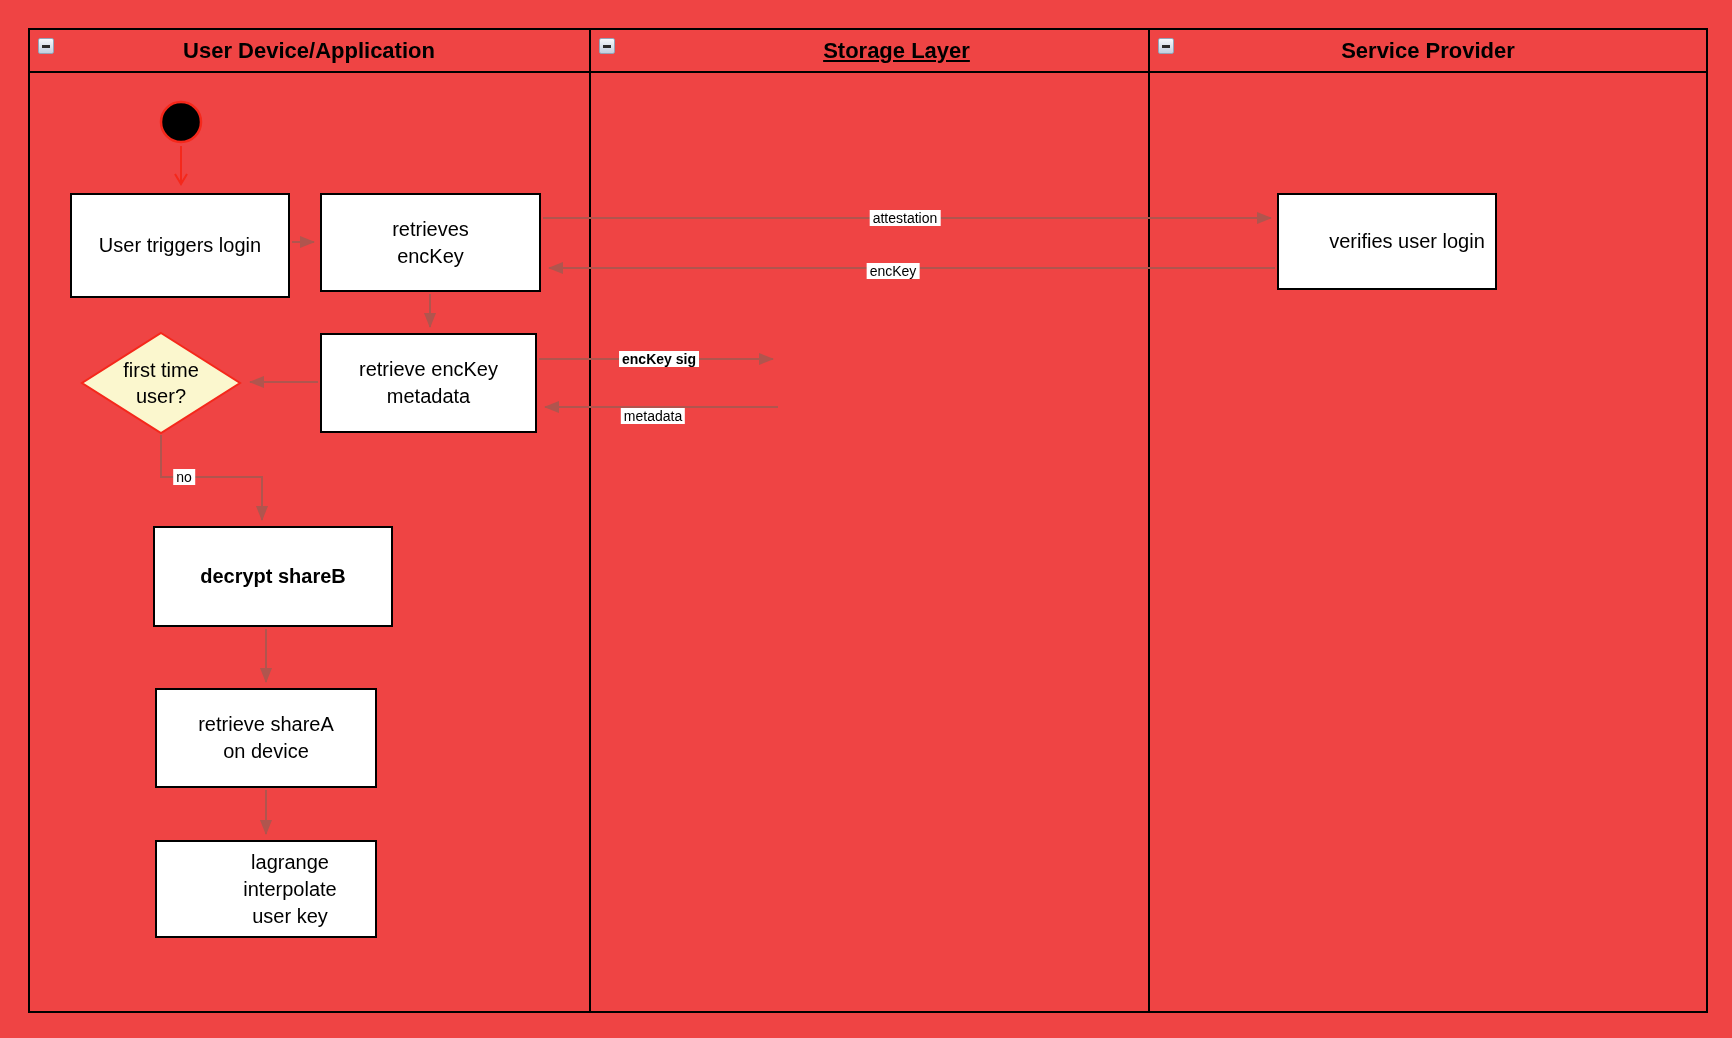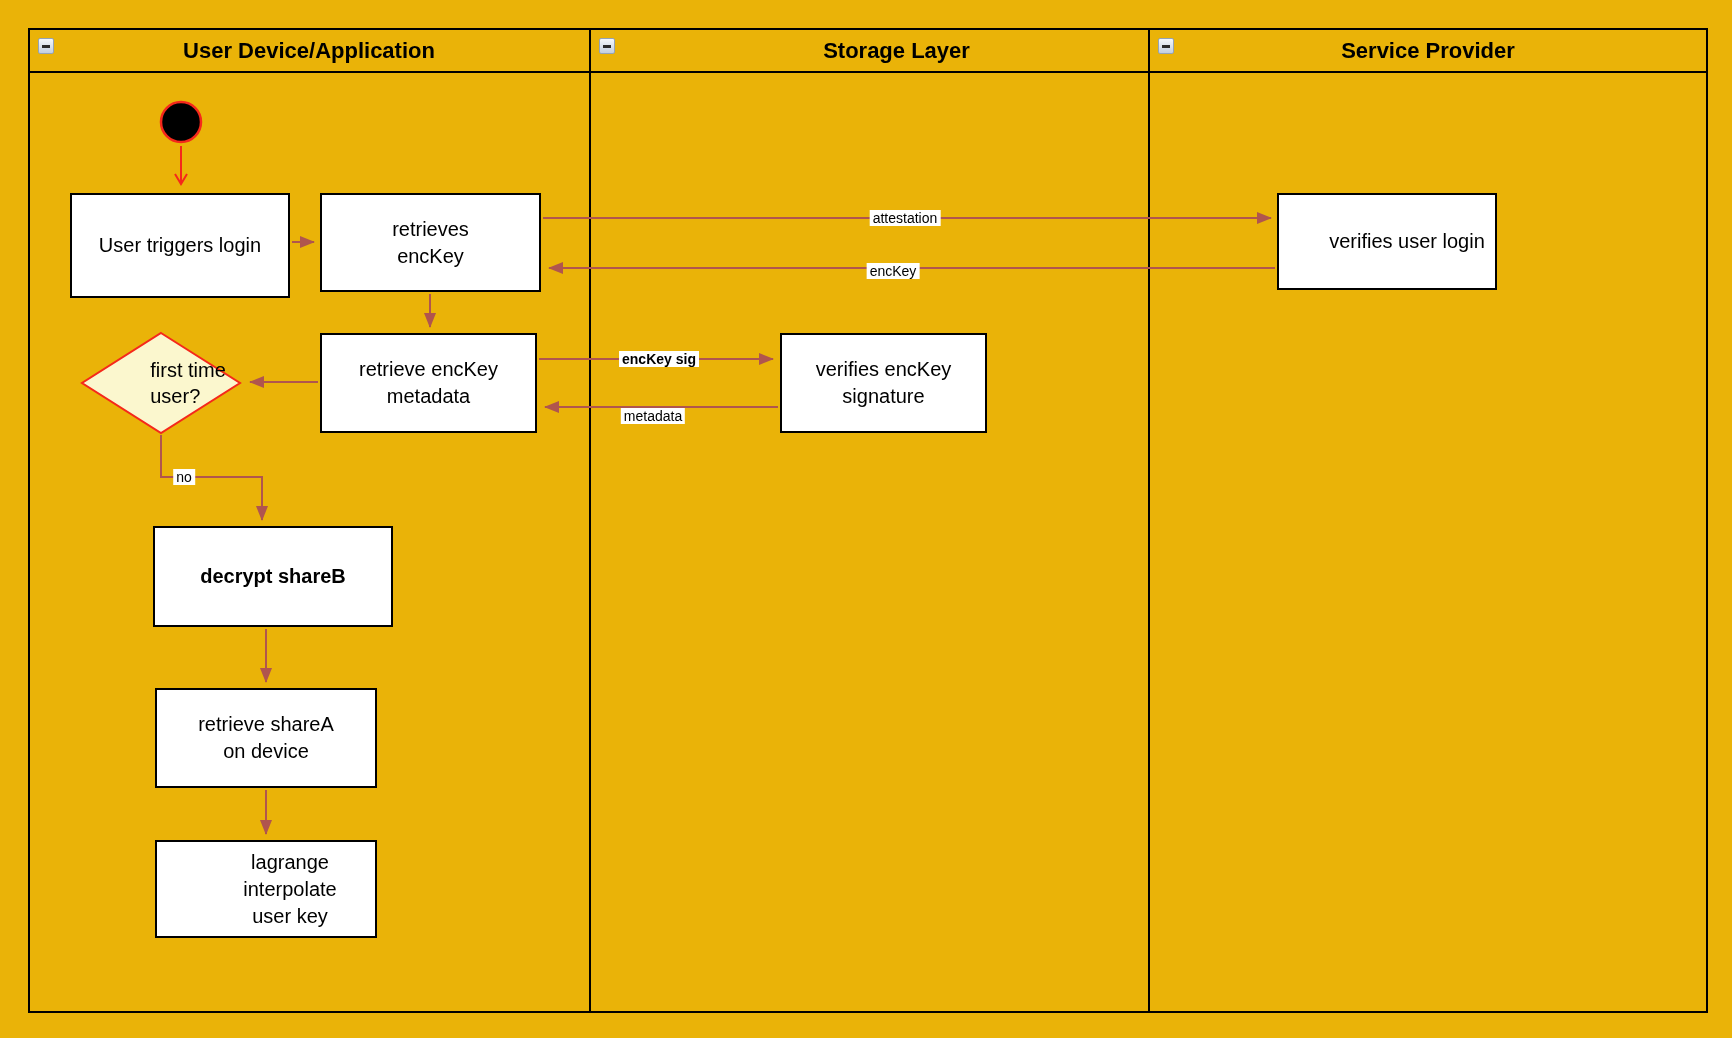--- a/index.html
+++ b/index.html
@@ -1,17 +1,17 @@
 <!DOCTYPE html>
 <html><head>
 <meta charset="utf-8">
 <style>
   html,body{margin:0;padding:0;background:#ffffff;}
   .canvas{
-    position:relative;width:1732px;height:1038px;background:#eab308;
+    position:relative;width:1732px;height:1038px;background:#ef4444;
     font-family:"Liberation Sans",sans-serif;color:#000;overflow:hidden;
   }
   
   .pool{position:absolute;left:28px;top:28px;width:1680px;height:985px;
         border:2px solid #000;box-sizing:border-box;z-index:0;}
   .vline{position:absolute;top:28px;width:2px;height:985px;background:#000;z-index:0;}
   .header-sep{position:absolute;left:30px;top:71px;width:1676px;height:2px;background:#000;z-index:0;}
   .lane-title{
     position:absolute;top:30px;height:41px;line-height:41px;text-align:center;
     font-weight:bold;font-size:22px;z-index:2;
@@ -24,41 +24,41 @@
   .collapse::after{
     content:"";position:absolute;left:3px;right:3px;top:6px;height:3px;background:#2b2b2b;
   }
   
   .box{
     position:absolute;background:#ffffff;border:2px solid #000;box-sizing:border-box;
     display:flex;align-items:center;justify-content:center;text-align:center;
     font-size:20px;line-height:27px;z-index:2;white-space:pre-line;
   }
   .diamond-label{
-    position:absolute;z-index:2;text-align:left;font-size:20px;line-height:26px;
-    white-space:pre-line;transform:translate(-50%,-50%);margin-left:27px;
+    position:absolute;z-index:2;text-align:center;font-size:20px;line-height:26px;
+    white-space:pre-line;transform:translate(-50%,-50%);
   }
   .edge-label{
     position:absolute;z-index:3;background:#ffffff;padding:0 3px;font-size:14px;
     transform:translate(-50%,-50%);white-space:nowrap;
   }
   svg.edges{position:absolute;left:0;top:0;z-index:1;}
 </style>
 </head>
 <body>
 
 <div class="canvas">
 
   <div class="pool"></div>
   <div class="vline" style="left:589px;"></div>
   <div class="vline" style="left:1148px;"></div>
   <div class="header-sep"></div>
 
   <div class="lane-title" style="left:30px;width:558px;">User Device/Application</div>
-  <div class="lane-title" style="left:592px;width:609px;">Storage Layer</div>
+  <div class="lane-title" style="left:592px;width:609px;text-decoration:underline;">Storage Layer</div>
   <div class="lane-title" style="left:1151px;width:554px;border-radius:10px;">Service Provider</div>
 
   <div class="collapse" style="left:38px;"></div>
   <div class="collapse" style="left:599px;"></div>
   <div class="collapse" style="left:1158px;"></div>
 
   <svg class="edges" width="1732" height="1038">
     <defs>
       <marker id="mBrick" markerUnits="userSpaceOnUse" markerWidth="18" markerHeight="16" refX="15" refY="7" orient="auto">
         <path d="M1,1 L16,7 L1,13 Z" fill="#B0554E"></path>
@@ -92,22 +92,20 @@
   <div class="box" style="left:320px;top:333px;width:217px;height:100px;">retrieve encKey
 metadata</div>
   <div class="diamond-label" style="left:161px;top:383px;">first time
 user?</div>
   <div class="box" style="left:153px;top:526px;width:240px;height:101px;font-weight:bold;">decrypt shareB</div>
   <div class="box" style="left:155px;top:688px;width:222px;height:100px;">retrieve shareA
 on device</div>
   <div class="box" style="left:155px;top:840px;width:222px;height:98px;padding-left:48px;">lagrange interpolate
 user key</div>
 
-  <div class="box" style="left:780px;top:333px;width:207px;height:100px;">verifies encKey
-signature</div>
 
   <div class="box" style="left:1277px;top:193px;width:220px;height:97px;padding-left:40px;">verifies user login</div>
 
   <div class="edge-label" style="left:905px;top:218px;">attestation</div>
   <div class="edge-label" style="left:893px;top:271px;">encKey</div>
   <div class="edge-label" style="left:659px;top:359px;font-weight:bold;">encKey sig</div>
   <div class="edge-label" style="left:653px;top:416px;">metadata</div>
   <div class="edge-label" style="left:184px;top:477px;">no</div>
 
 </div>

